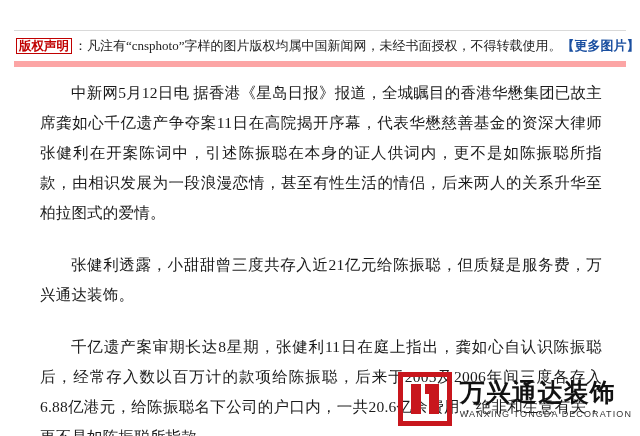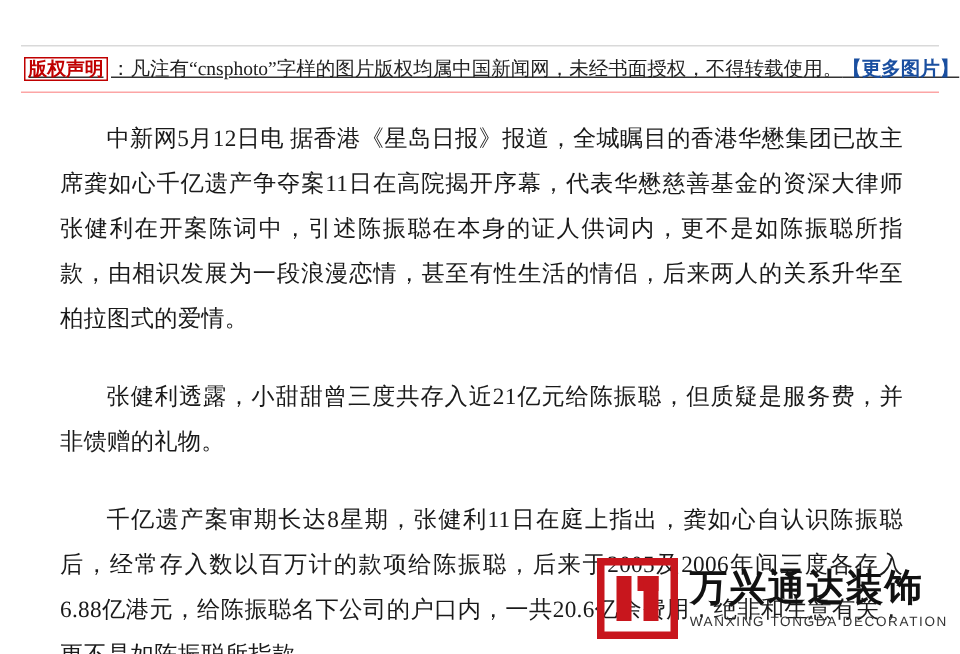--- a/index.html
+++ b/index.html
@@ -21,27 +21,26 @@
     background: #ffffff;
   }
   
   .notice {
     position: absolute;
     left: 14px;
     top: 30px;
     width: 612px;
     box-sizing: border-box;
     border-top: 1px solid #d9d9d9;
-    border-bottom: 1px solid #fca5a5;
+    border-bottom: 6px solid #fca5a5;
     padding: 6px 4px 6px 2px;
     font-size: 13px;
     line-height: 18px;
     color: #333333;
     white-space: nowrap;
-    text-decoration: underline;
   }
   .notice-label {
     color: #c00000;
     font-weight: bold;
     border: 1px solid #c00000;
     padding: 0 2px;
     margin-right: 2px;
     font-size: 12.5px;
   }
   .notice-text {
@@ -144,21 +143,21 @@
 <body>
 
 <div class="page">
 
   <div class="notice">
     <span class="notice-label">版权声明</span><span class="notice-text">：凡注有“cnsphoto”字样的图片版权均属中国新闻网，未经书面授权，不得转载使用。</span><span class="notice-link">【更多图片】</span>
   </div>
 
   <div class="article">
     <p>中新网5月12日电 据香港《星岛日报》报道，全城瞩目的香港华懋集团已故主席龚如心千亿遗产争夺案11日在高院揭开序幕，代表华懋慈善基金的资深大律师张健利在开案陈词中，引述陈振聪在本身的证人供词内，更不是如陈振聪所指款，由相识发展为一段浪漫恋情，甚至有性生活的情侣，后来两人的关系升华至柏拉图式的爱情。</p>
-    <p>张健利透露，小甜甜曾三度共存入近21亿元给陈振聪，但质疑是服务费，并非馈赠的礼物。</p>
+    <p>张健利透露，小甜甜曾三度共存入近21亿元给陈振聪，但质疑是服务费，万兴通达装饰。</p>
     <p>千亿遗产案审期长达8星期，张健利11日在庭上指出，龚如心自认识陈振聪后，经常存入数以百万计的款项给陈振聪，后来于2005及2006年间三度各存入6.88亿港元，给陈振聪名下公司的户口内，一共20.6亿余费用，绝非和生意有关，更不是如陈振聪所指款</p>
   </div>
 
   <div class="watermark">
     <div class="wm-mark">
       <div class="sq-outer"></div>
       <div class="sq-bar"></div>
       <div class="sq-hook"></div>
       <div class="sq-hook2"></div>
     </div>

